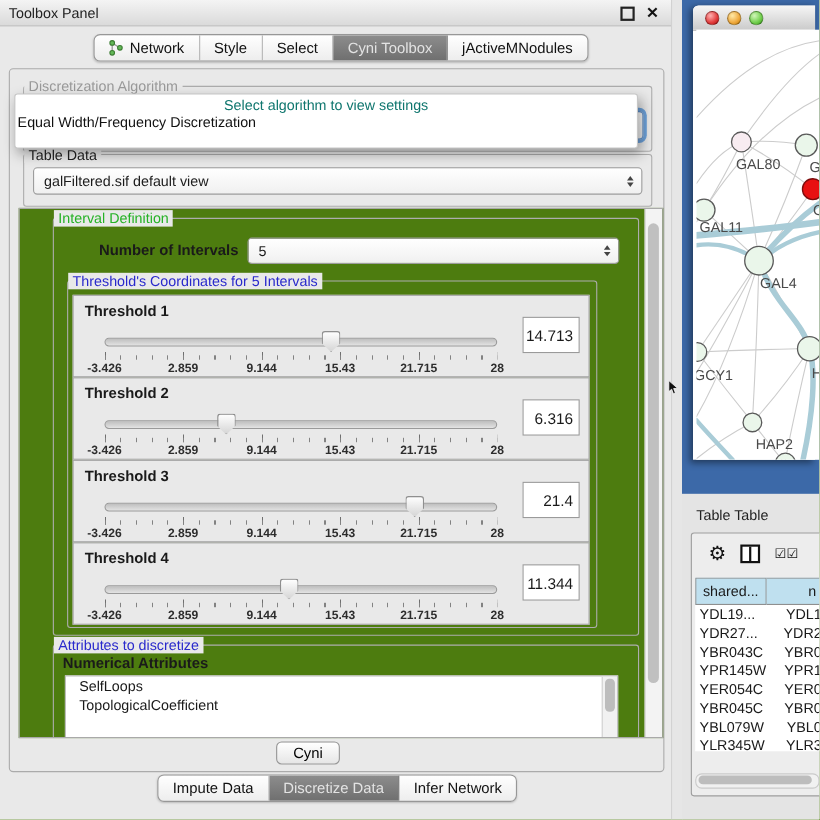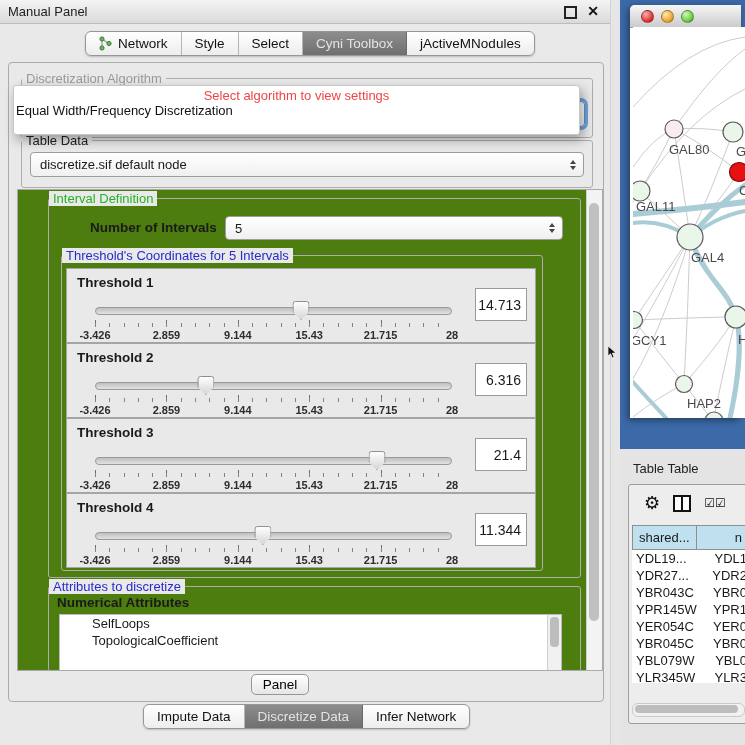--- a/index.html
+++ b/index.html
@@ -50,29 +50,29 @@
 .ticks{position:absolute;left:0;right:0;top:17px;height:8px}
 .ticks .minor{position:absolute;left:0;right:0;top:3px;height:4px;background:repeating-linear-gradient(to right,#828282 0 1px,transparent 1px 4%)}
 .ticks .major{position:absolute;left:0;right:0;top:0;height:7px;background:repeating-linear-gradient(to right,#6f6f6f 0 1px,transparent 1px 20%)}
 .ticklabels{position:absolute;left:0;right:0;top:26px;height:12px;font-size:11px;font-weight:bold;color:#2d2d2d}
 .ticklabels span{position:absolute;transform:translateX(-50%)}
 .valuebox{position:absolute;right:8px;top:19px;width:52px;height:33px;background:#fff;border:1px solid #9a9a9a;display:flex;align-items:center;justify-content:flex-end;padding-right:5px;font-size:14px;box-sizing:border-box}
 
 
 .attrlabel{position:absolute;left:8px;top:8px;font-weight:bold;font-size:13.5px}
 .attrlist{position:absolute;left:10px;top:27px;width:501px;height:56px;background:#fff;border:1px solid #bcbcbc;overflow:hidden;font-size:13px}
-.attrlist .row{height:17px;line-height:17px;padding-left:32px}
+.attrlist .row{height:17px;line-height:17px;padding-left:12px}
 .lscroll{position:absolute;right:0;top:0;bottom:0;width:13px;background:#f1f1f1;border-left:1px solid #d0d0d0}
 .lthumb{position:absolute;left:2px;top:2px;width:9px;height:30px;background:#bdbdbd;border-radius:4px}
 
 .apply{position:absolute;left:242px;top:611px;width:58px;height:21px;background:linear-gradient(#ffffff,#e6e6e6);border:1px solid #979797;border-radius:5px;font-size:13.5px;display:flex;align-items:center;justify-content:center}
 
 
 .popup{position:absolute;left:13px;top:85px;width:565px;height:48px;background:#fff;border:1px solid #c6c6c6;border-radius:3px;box-shadow:3px 5px 12px rgba(0,0,0,.35);z-index:60;font-size:13px}
-.popup .ph{color:#ef4444;text-align:center;height:15px;line-height:16px;margin-top:2px}
+.popup .ph{color:#0f766e;text-align:center;height:15px;line-height:16px;margin-top:2px}
 .popup .opt{height:15px;line-height:15px;padding-left:2px;color:#111}
 .popup .opt.b{font-weight:bold}
 
 
 .gray-strip{position:absolute;left:610px;top:0;width:10px;height:745px;background:#e6e6e6;border-left:1px solid #d2d2d2}
 .desktop-blue{position:absolute;left:620px;top:0;width:125px;height:449px;background:#3c69a8}
 .netwin{position:absolute;left:630px;top:5px;width:111px;height:413px;background:#fff;border-radius:5px 0 0 0;box-shadow:-2px 2px 7px rgba(0,0,0,.45)}
 .nettitle{position:absolute;left:0;top:0;right:0;height:22px;background:linear-gradient(#f6f6f6,#cbcbcb);border-bottom:1px solid #9b9b9b;border-radius:5px 0 0 0;display:flex;align-items:center;gap:7px;padding-left:11px}
 .light{width:13px;height:13px;border-radius:50%;border:1px solid rgba(0,0,0,.3);box-sizing:border-box}
 .light.red{background:radial-gradient(circle at 35% 30%,#ffb2b2,#e23c3c 60%,#a80f0f)}
@@ -105,21 +105,21 @@
 
 
 .cursor{position:absolute;left:608px;top:346px;z-index:70}
 </style>
 </head>
 <body>
 
 <div id="root">
 
   <div class="titlebar">
-    <span class="t">Manual Panel</span>
+    <span class="t">Toolbox Panel</span>
     <span class="float-btn"></span>
     <span class="close-btn">✕</span>
   </div>
 
   <div class="segbar" id="topTabs">
     <div class="seg">
       <span class="net-ico">
         <svg width="13" height="15" viewBox="0 0 13 15">
           <path d="M3 4.5v6M4.5 4l4.5 3" stroke="#9a9a9a" stroke-width="1.2" fill="none"></path>
           <circle cx="3" cy="3" r="2.1" fill="#63b857" stroke="#3c7d33"></circle>
@@ -146,21 +146,21 @@
   <div class="outer-panel">
 
     <div class="group" style="left:12px;top:15px;width:570px;height:58px">
       <span class="gtitle gray">Discretization Algorithm</span>
       <div class="combo focus" style="left:8px;top:22px;width:555px;height:26px"></div>
     </div>
 
     <div class="group" style="left:12px;top:77px;width:570px;height:46px">
       <span class="gtitle dark">Table Data</span>
       <div class="combo" style="left:8px;top:11px;width:554px;height:25px">
-        <span>discretize.sif default node</span>
+        <span>galFiltered.sif default view</span>
         <span class="arrows">
             <i class="up"></i>
             <i class="down"></i>
           </span>
       </div>
     </div>
 
     <div class="viewport">
 
       <div class="group" style="left:30px;top:8px;width:531px;height:378px">
@@ -274,21 +274,21 @@
               <div class="lthumb"></div>
             </div>
         </div>
       </div>
 
       <div class="vscroll">
           <div class="vthumb"></div>
         </div>
     </div>
 
-    <button class="apply">Panel</button>
+    <button class="apply">Cyni</button>
   </div>
 
   <div class="segbar" id="bottomTabs">
     <div class="seg">
         <span>Impute Data</span>
       </div>
     <div class="seg sel">
         <span>Discretize Data</span>
       </div>
     <div class="seg">

